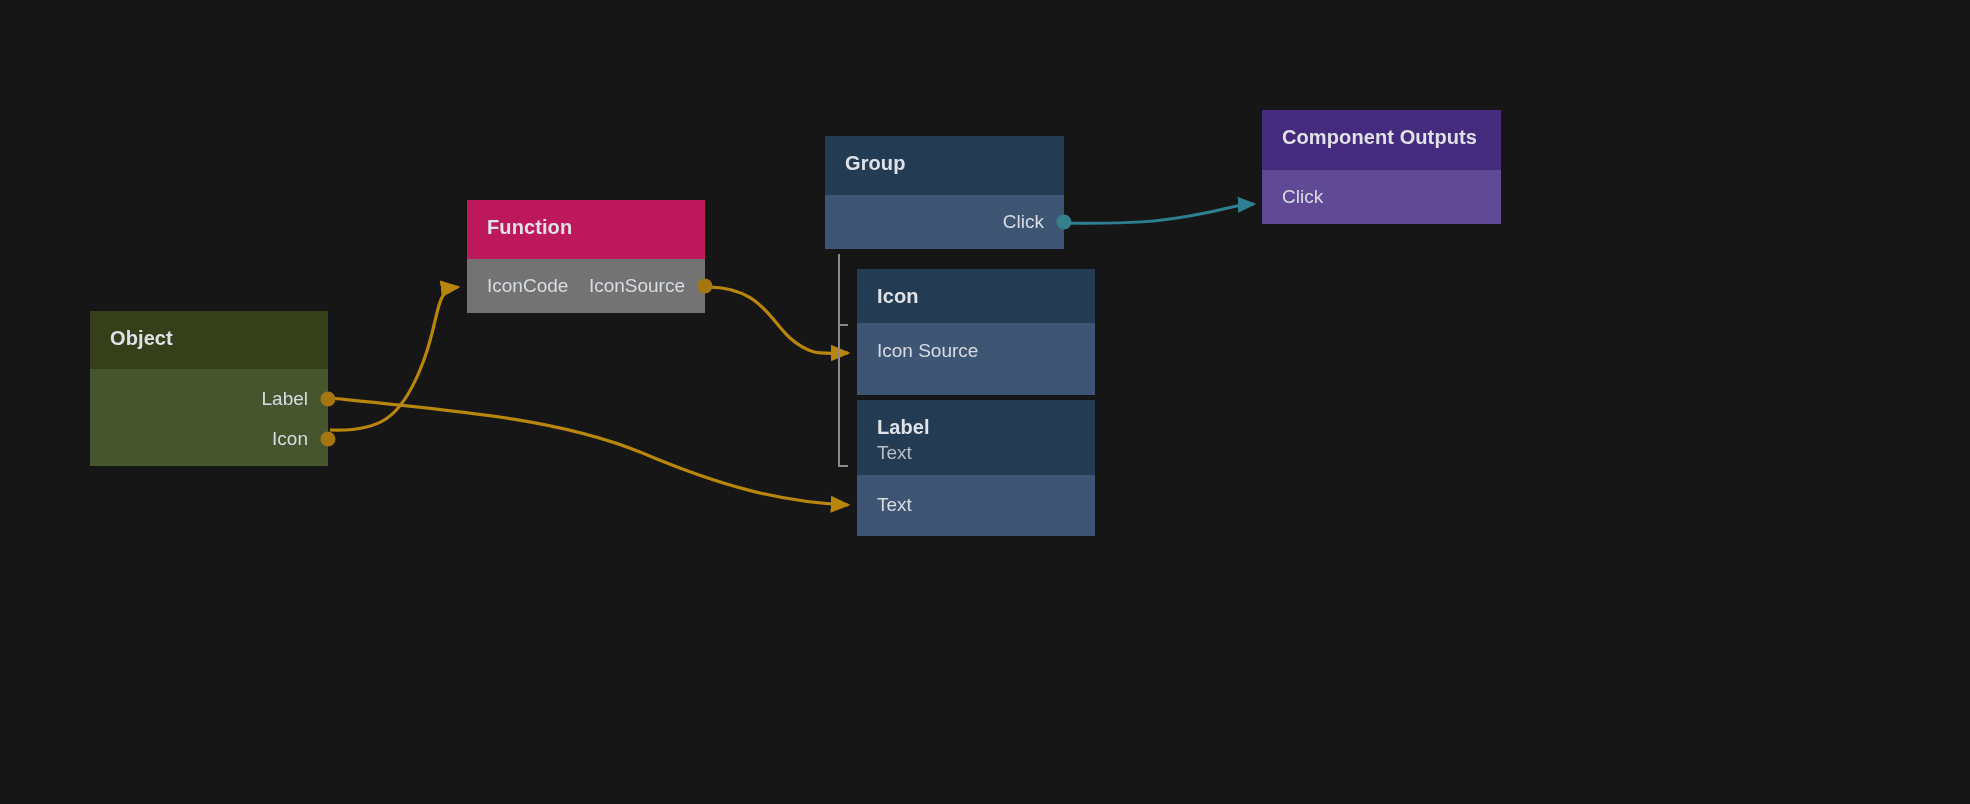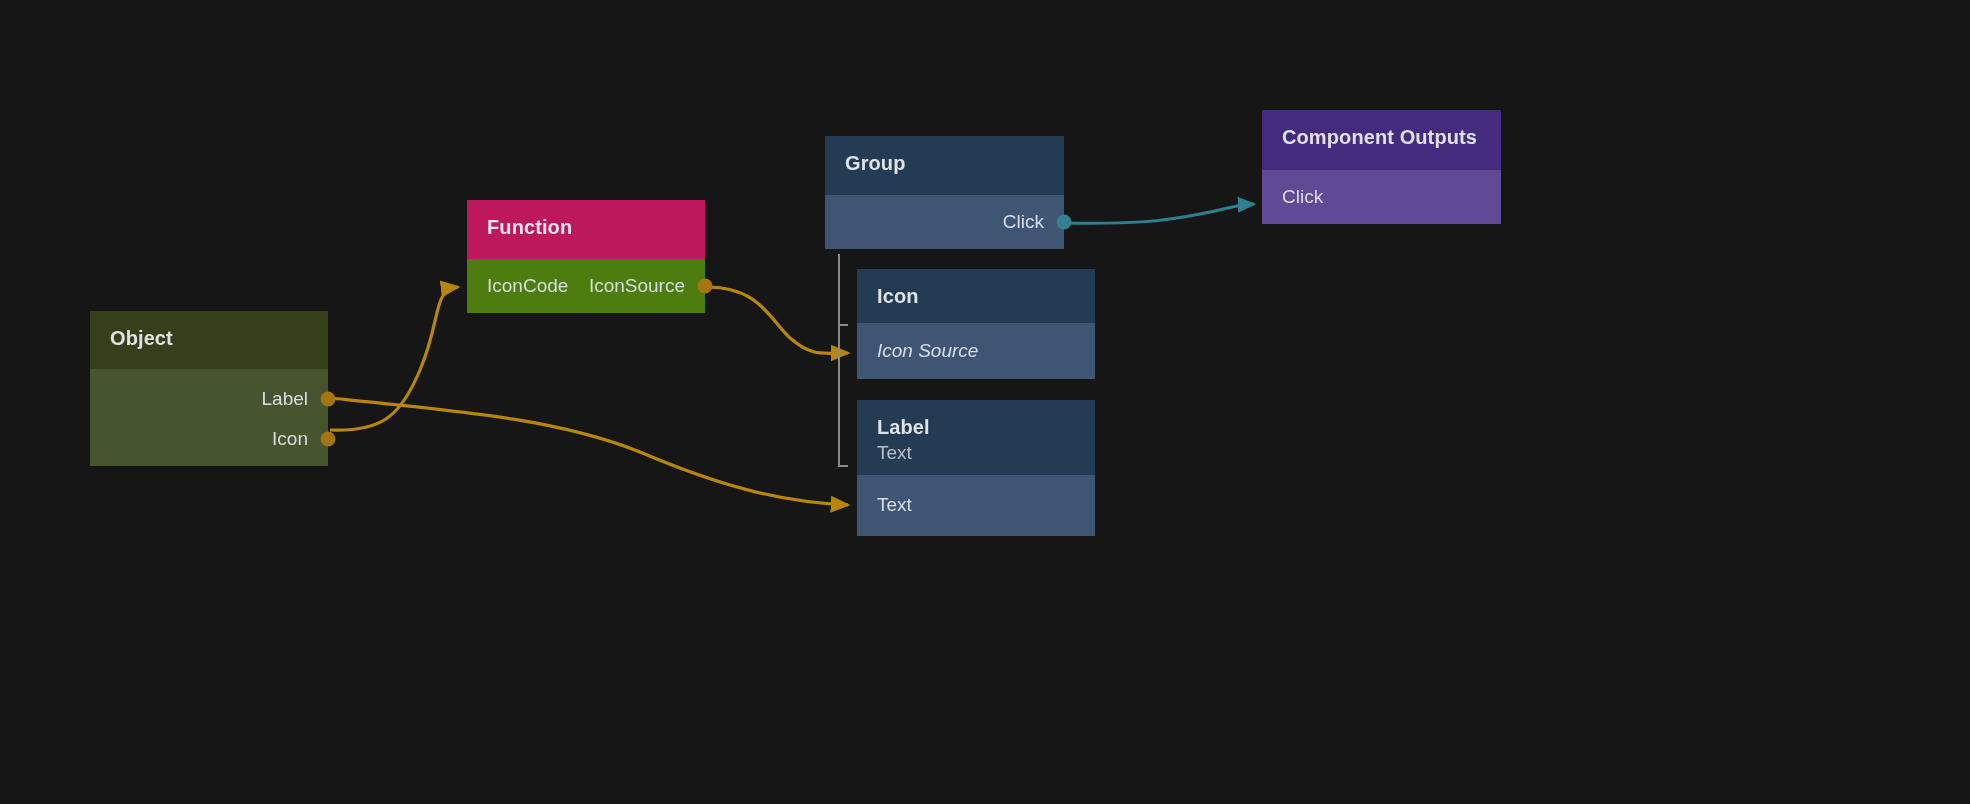--- a/index.html
+++ b/index.html
@@ -92,31 +92,31 @@
   }
 
   
   #node-object { left: 90px; top: 311px; width: 238px; }
   #node-object .node-header { height: 58px; background: #35401a; }
   #node-object .node-body { height: 97px; background: #47552f; padding-top: 10px; }
 
   
   #node-function { left: 467px; top: 200px; width: 238px; }
   #node-function .node-header { height: 59px; background: #be185d; }
-  #node-function .node-body { height: 54px; background: #4d7c0f; padding-top: 7px; }
+  #node-function .node-body { height: 54px; background: #737373; padding-top: 7px; }
 
   
   #node-group { left: 825px; top: 136px; width: 239px; }
   #node-group .node-header { height: 59px; background: #233b53; }
   #node-group .node-body { height: 54px; background: #3f5574; padding-top: 7px; }
 
   
   #node-icon { left: 857px; top: 269px; width: 238px; }
   #node-icon .node-header { height: 54px; background: #233b53; }
-  #node-icon .node-body { height: 56px; background: #3f5574; padding-top: 8px; font-style: italic; }
+  #node-icon .node-body { height: 72px; background: #3f5574; padding-top: 8px; }
 
   
   #node-label { left: 857px; top: 400px; width: 238px; }
   #node-label .node-header { height: 75px; background: #233b53; }
   #node-label .node-body { height: 61px; background: #3f5574; padding-top: 10px; }
 
   
   #node-component-outputs { left: 1262px; top: 110px; width: 239px; }
   #node-component-outputs .node-header { height: 60px; background: #452b7e; }
   #node-component-outputs .node-body { height: 54px; background: #604a96; padding-top: 7px; }

